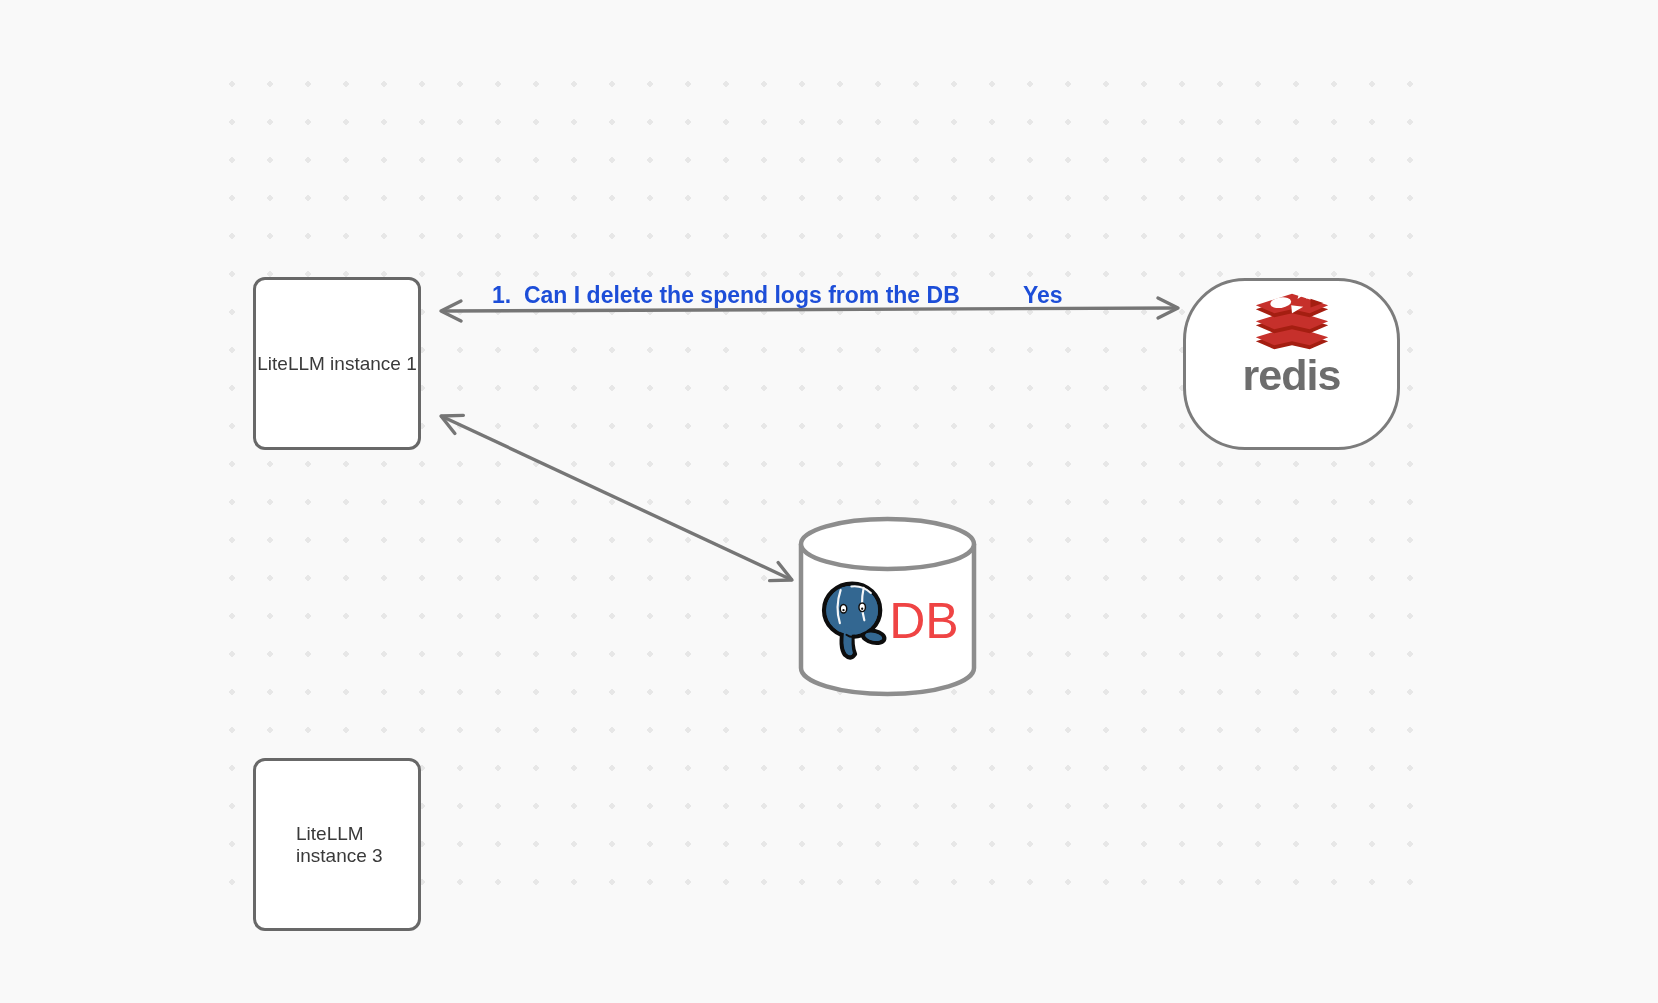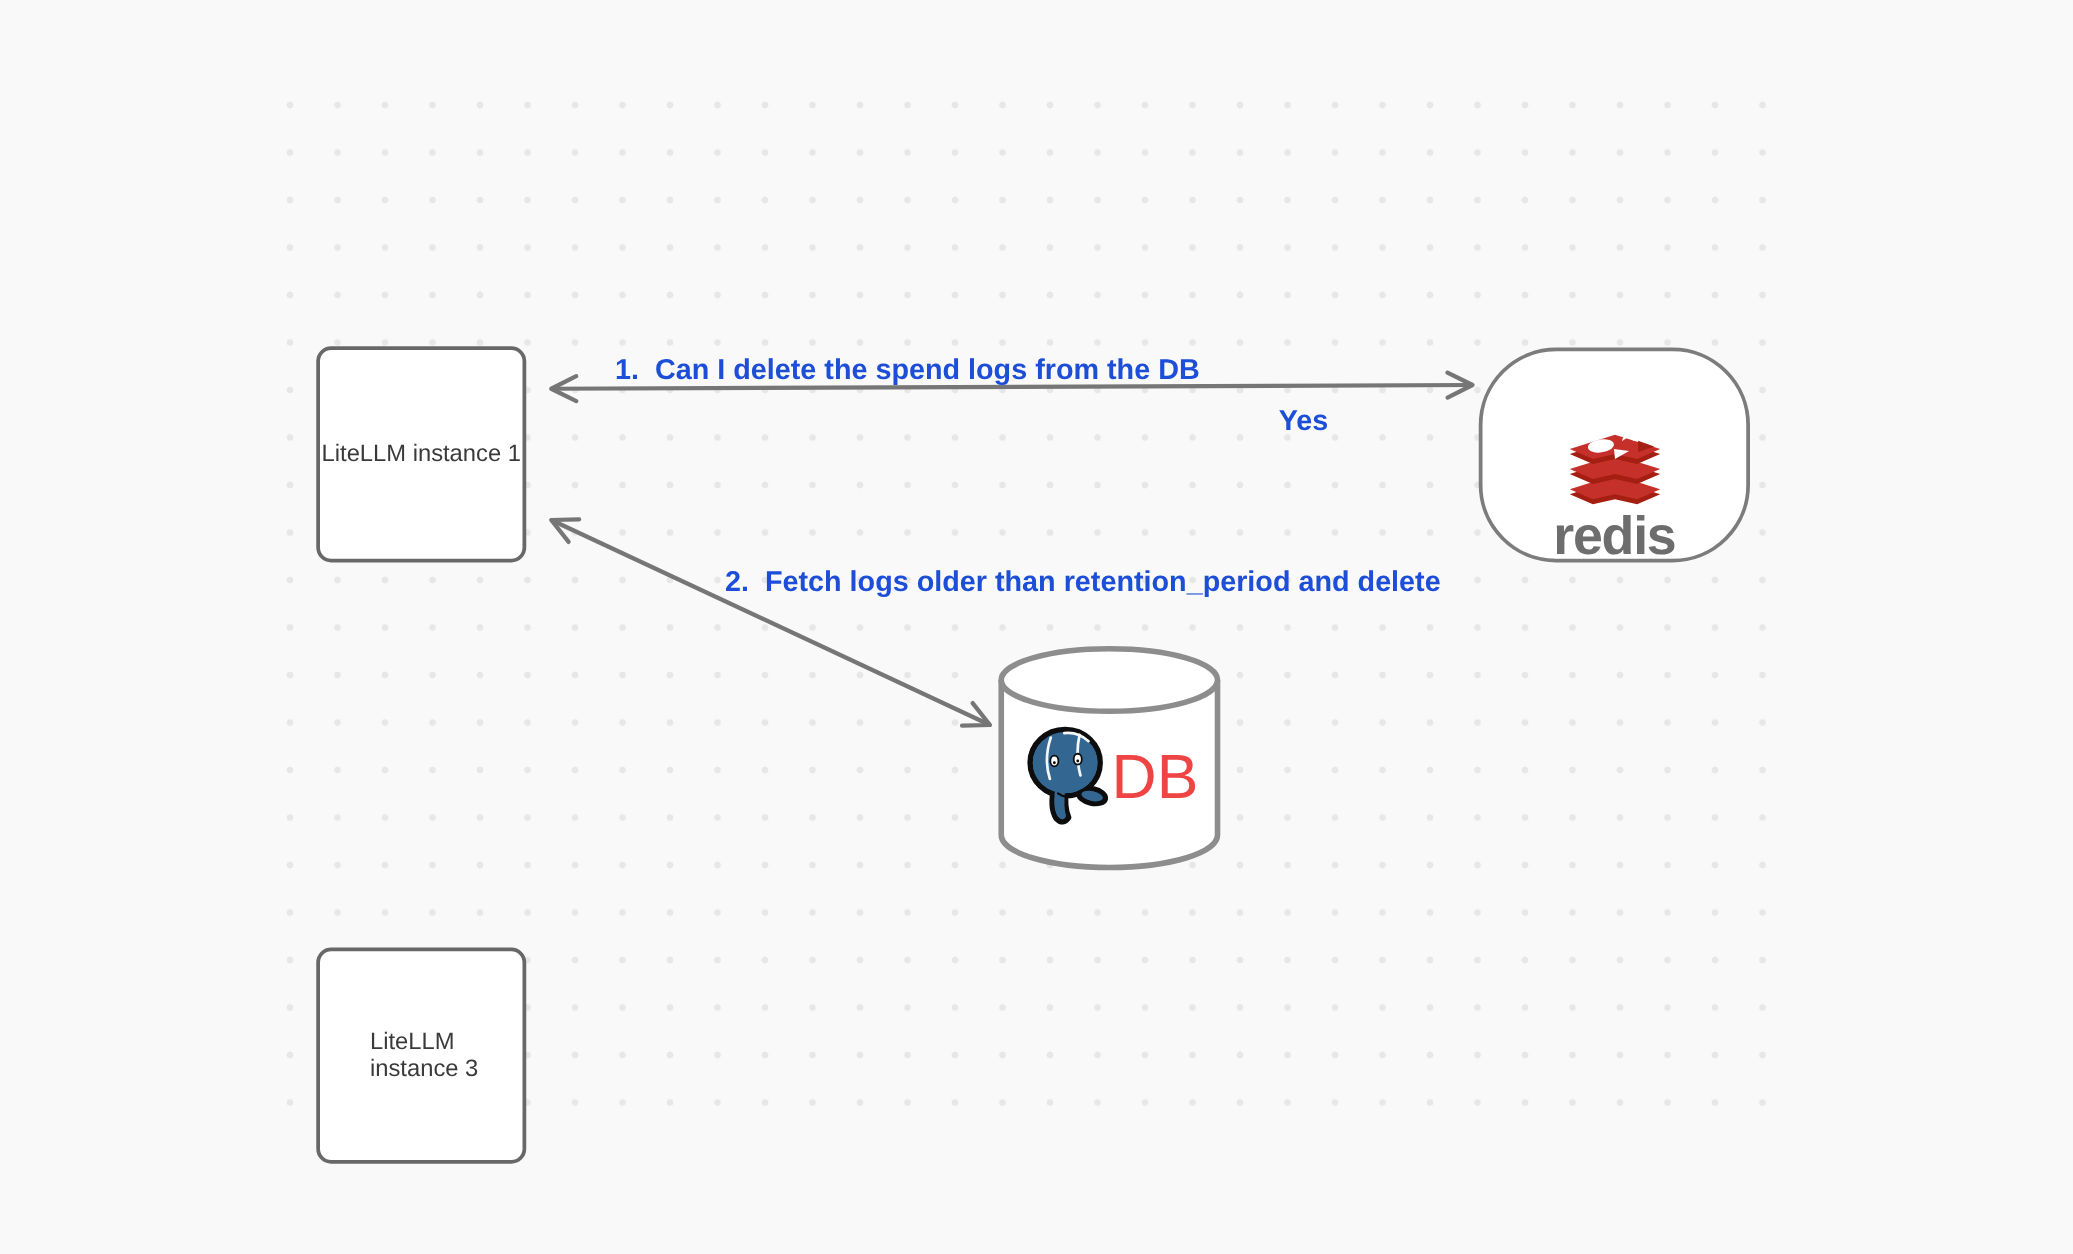--- a/index.html
+++ b/index.html
@@ -22,27 +22,27 @@
   }
   .box span { font-size:19px; color:#3a3a3a; }
   #box1 { top:277px; }
   #box2 { top:518px; }
   #box3 { top:758px;padding-left:40px; }
   .edge-label {
     position:absolute; z-index:3; font-size:23px; font-weight:700;
     color:#1d4ed8; white-space:pre;
   }
   #edge1-label { left:492px; top:282px; }
-  #edge1-reply { left:1023px; top:282px;margin-top:41px; }
+  #edge1-reply { left:1023px; top:282px; }
   #edge2-label { left:580px; top:452px; }
   #redis-node {
     position:absolute; left:1183px; top:278px; width:217px; height:172px;
     background:#ffffff; border:3.5px solid #7c7c7c; border-radius:62px;
     box-sizing:border-box; z-index:2;
-    display:flex; flex-direction:column; align-items:center; justify-content:flex-end;
+    display:flex; flex-direction:column; align-items:center; justify-content:flex-start;
   }
   #redis-wordmark {
     font-size:43px; font-weight:700; color:#6d6d6d;
     letter-spacing:-1px; line-height:36px; margin-top:2px;
   }
   #db-node { position:absolute; left:797px; top:516px; z-index:2; }
   #db-content {
     position:absolute; left:800px; top:576px; width:178px; height:90px;
     display:flex; align-items:center; justify-content:center; z-index:3;
   }
@@ -67,21 +67,20 @@
 
   <div class="box" id="box1">
     <span>LiteLLM instance 1</span>
   </div>
   <div class="box" id="box3">
     <span>LiteLLM instance 3</span>
   </div>
 
   <div class="edge-label" id="edge1-label">1.  Can I delete the spend logs from the DB</div>
   <div class="edge-label" id="edge1-reply">Yes</div>
-  <div class="edge-label" id="edge2-label">2.  Fetch logs older than retention_period and delete</div>
 
   <div id="redis-node">
     <svg width="86" height="74" viewBox="0 0 100 92">
 
       <polygon points="50,61 95,75 72,85 50,80 28,85 5,75" fill="#a41e11"></polygon>
       <polygon points="50,56 95,70 72,80 50,75 28,80 5,70" fill="#c6302b"></polygon>
 
       <polygon points="50,41 95,55 72,65 50,60 28,65 5,55" fill="#a41e11"></polygon>
       <polygon points="50,36 95,50 72,60 50,55 28,60 5,50" fill="#c6302b"></polygon>
 

